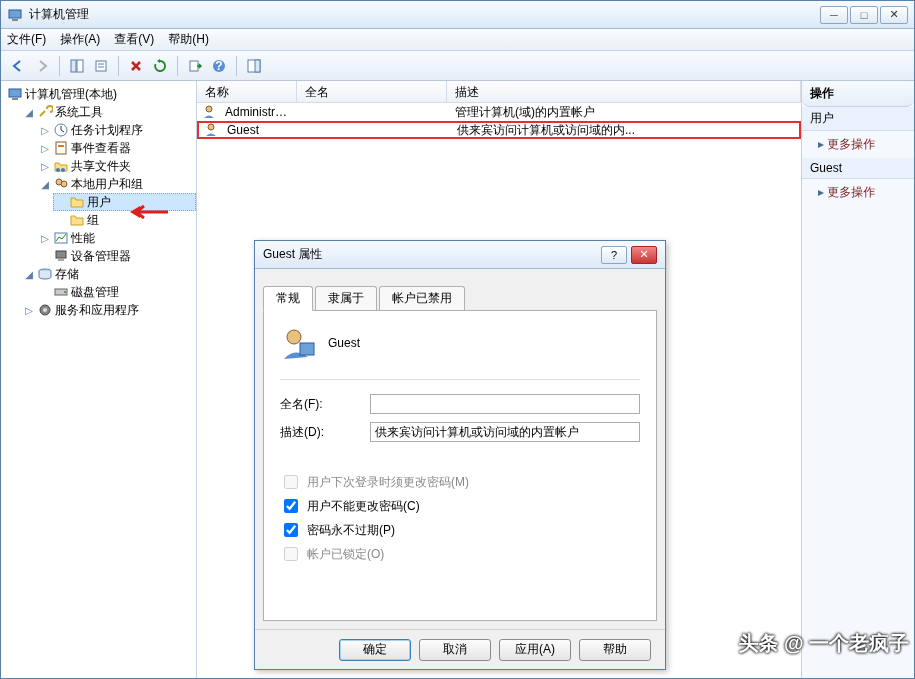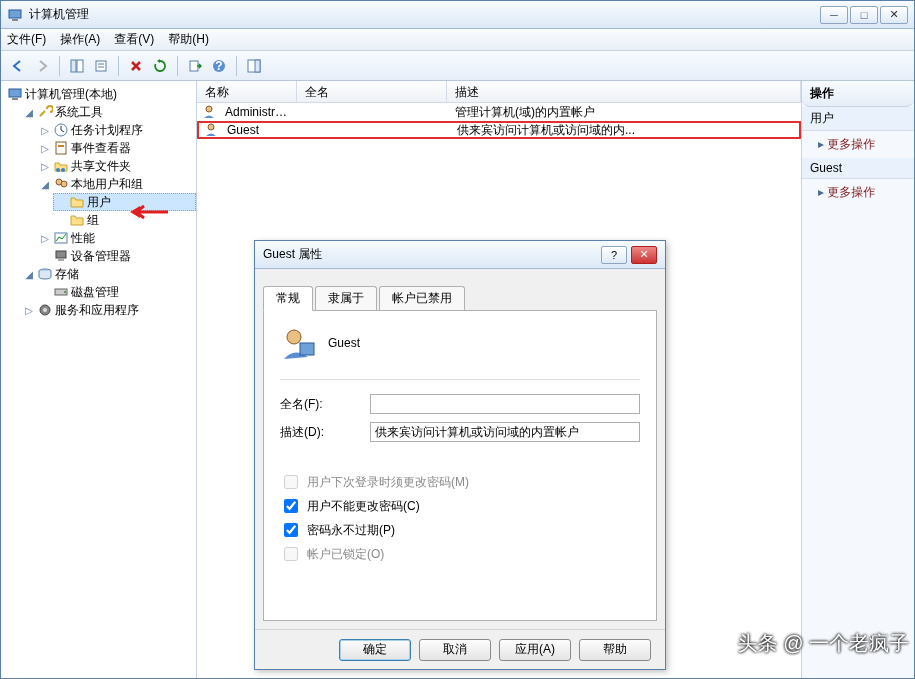--- a/index.html
+++ b/index.html
@@ -64,21 +64,21 @@
 .urow .lbl { width:90px; }
 .urow input[type=text] { flex:1; height:20px; border:1px solid #abadb3; padding:0 4px; background:#fff; }
 .chk { display:flex; align-items:center; gap:6px; margin:4px 0; }
 .chk input { width:14px; height:14px; }
 .chk.dis { color:#8a8a8a; }
 .chk.hl { outline:2px solid #e03030; outline-offset:1px; padding-right:10px; display:inline-flex;}
 .dlg-buttons { height:40px; display:flex; align-items:center; justify-content:flex-end; gap:8px; padding:0 14px; border-top:1px solid #d4d4d4; background:#f0f0f0; }
 .btn { min-width:72px; height:22px; border:1px solid #8a8a8a; border-radius:3px; background:linear-gradient(#fdfdfd,#e4e4e4); cursor:pointer; }
 .btn.def { border:1px solid #3c7fb1; box-shadow:0 0 0 1px #a6d0ec inset; }
 
-.watermark { position:absolute; right:6px; bottom:22px; color:#fff; font-size:20px; font-weight:normal; text-shadow:0 0 3px #000,0 0 3px #000; pointer-events:none;margin-top:32px;}
+.watermark { position:absolute; right:6px; bottom:22px; color:#fff; font-size:20px; font-weight:bold; text-shadow:0 0 3px #000,0 0 3px #000; pointer-events:none;margin-top:32px;}
 .red-arrow { position:absolute; left:128px; top:204px; pointer-events:none; }
 
 svg { display:block; }
 </style>
 </head>
 <body>
 
 <div class="main-window">
 
   <div class="titlebar">

